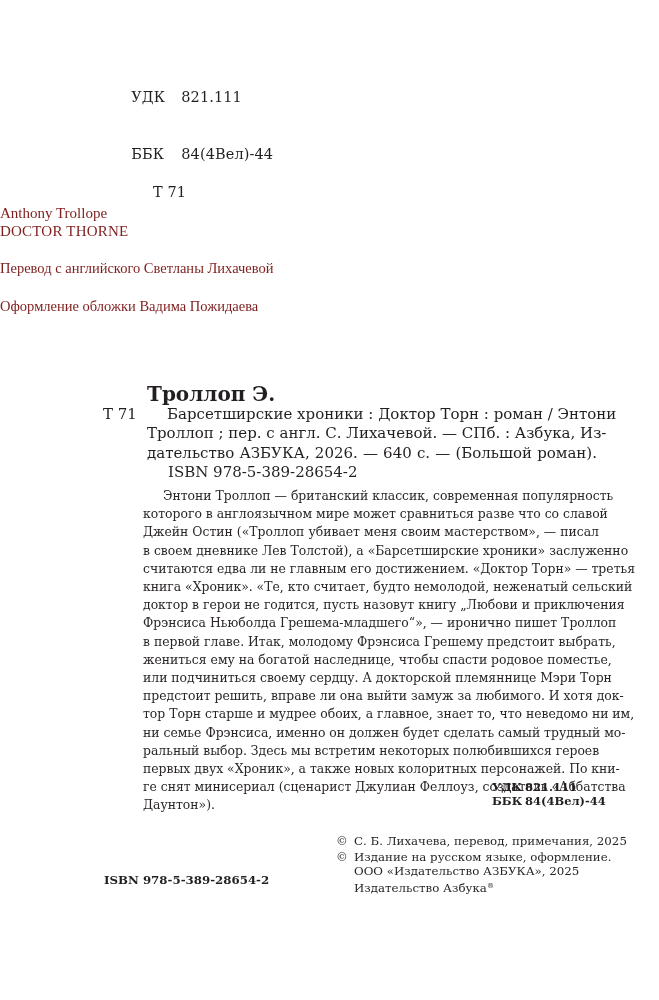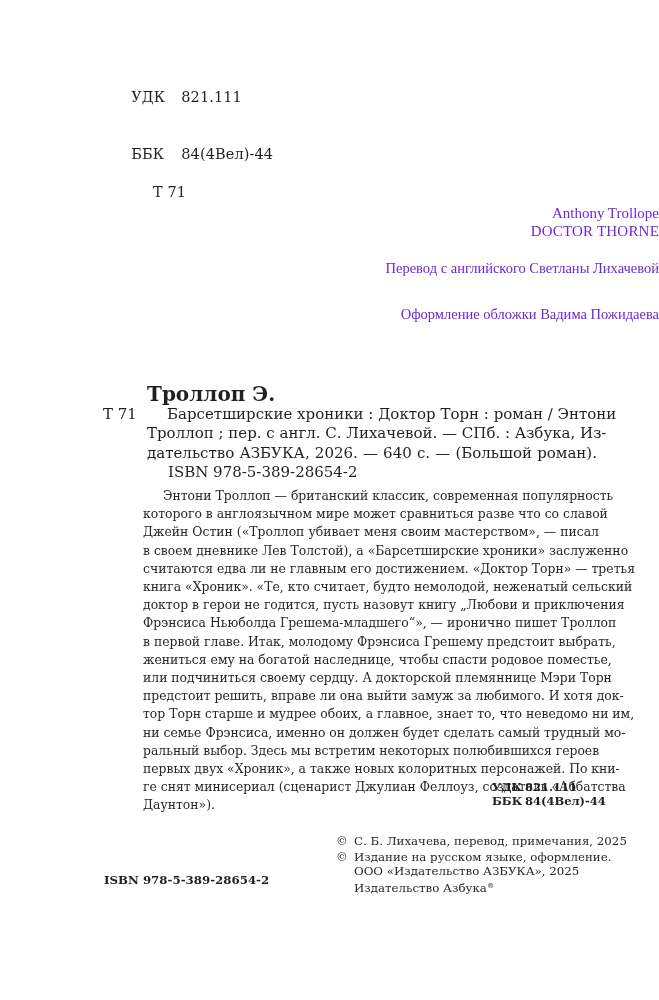--- a/index.html
+++ b/index.html
@@ -32,28 +32,28 @@
     }
     .codes-top .row { white-space: pre; }
     .codes-top .lbl { display: inline-block; width: 50px; }
     .codes-top .author-mark { padding-left: 50px; }
 
     
     .title-block {
       position: absolute;
       left: 0; right: 0;
       top: 204px;
-      text-align: right;
+      text-align: left;
       font-family: "Liberation Serif", "DejaVu Serif", serif;
-      color: #6d28d9;
+      color: #7f1d1d;
     }
     .title-block .orig-author { font-size: 15px; line-height: 18px; }
     .title-block .orig-title { font-size: 15px; line-height: 18px; letter-spacing: 0.2px; }
     .title-block .translator { font-size: 14.5px; margin-top: 19px; line-height: 18px; }
-    .title-block .cover-design { font-size: 14.5px; margin-top: 28px; line-height: 18px; }
+    .title-block .cover-design { font-size: 14.5px; margin-top: 20px; line-height: 18px; }
 
     
     .catalog {
       position: absolute;
       left: 103px;
       top: 385px;
       width: 494px;
       font-size: 15px;
       line-height: 19.5px;
     }

